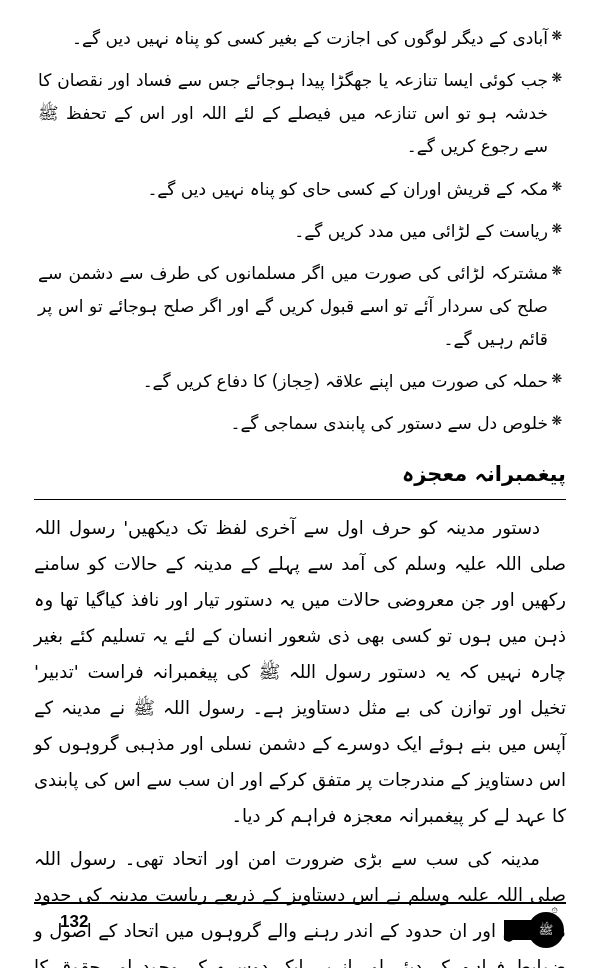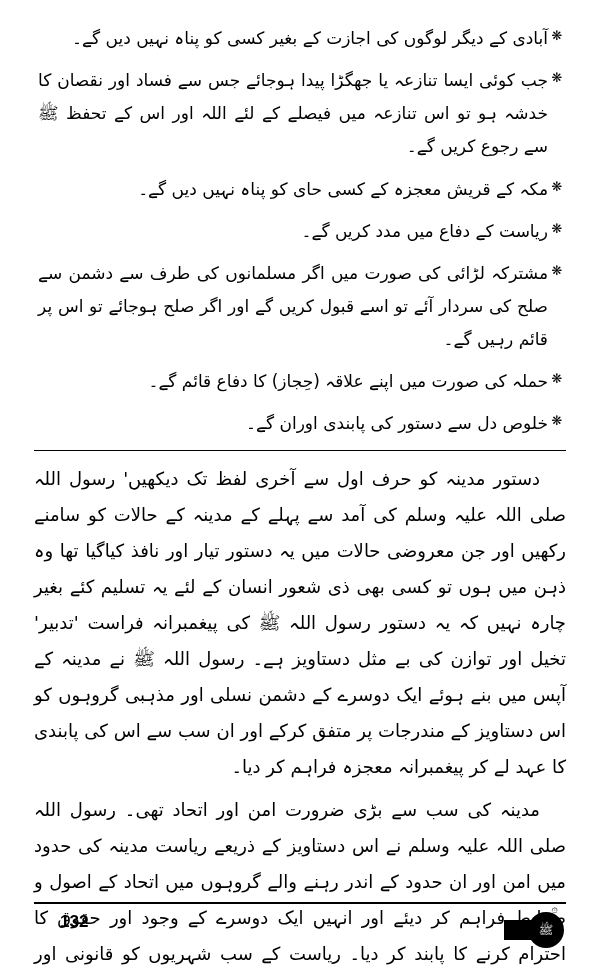--- a/index.html
+++ b/index.html
@@ -149,40 +149,41 @@
     <li class="bullet-item">
       <span class="bullet-mark">❋</span>
       <span class="bullet-text">آبادی کے دیگر لوگوں کی اجازت کے بغیر کسی کو پناہ نہیں دیں گے۔</span>
     </li>
     <li class="bullet-item">
       <span class="bullet-mark">❋</span>
       <span class="bullet-text">جب کوئی ایسا تنازعہ یا جھگڑا پیدا ہوجائے جس سے فساد اور نقصان کا خدشہ ہو تو اس تنازعہ میں فیصلے کے لئے اللہ اور اس کے تحفظ ﷺ سے رجوع کریں گے۔</span>
     </li>
     <li class="bullet-item">
       <span class="bullet-mark">❋</span>
-      <span class="bullet-text">مکہ کے قریش معجزہ کے کسی حای کو پناہ نہیں دیں گے۔</span>
+      <span class="bullet-text">مکہ کے قریش اوران کے کسی حای کو پناہ نہیں دیں گے۔</span>
     </li>
     <li class="bullet-item">
       <span class="bullet-mark">❋</span>
-      <span class="bullet-text">ریاست کے دفاع میں مدد کریں گے۔</span>
+      <span class="bullet-text">ریاست کے لڑائی میں مدد کریں گے۔</span>
     </li>
     <li class="bullet-item">
       <span class="bullet-mark">❋</span>
       <span class="bullet-text">مشترکہ لڑائی کی صورت میں اگر مسلمانوں کی طرف سے دشمن سے صلح کی سردار آئے تو اسے قبول کریں گے اور اگر صلح ہوجائے تو اس پر قائم رہیں گے۔</span>
     </li>
     <li class="bullet-item">
       <span class="bullet-mark">❋</span>
-      <span class="bullet-text">حملہ کی صورت میں اپنے علاقہ (حِجاز) کا دفاع قائم گے۔</span>
+      <span class="bullet-text">حملہ کی صورت میں اپنے علاقہ (حِجاز) کا دفاع کریں گے۔</span>
     </li>
     <li class="bullet-item">
       <span class="bullet-mark">❋</span>
-      <span class="bullet-text">خلوص دل سے دستور کی پابندی اوران گے۔</span>
+      <span class="bullet-text">خلوص دل سے دستور کی پابندی سماجی گے۔</span>
     </li>
   </ul>
 
+  <h2 class="heading">پیغمبرانہ معجزہ</h2>
   <hr class="heading-rule">
 
   <p class="para">دستور مدینہ کو حرف اول سے آخری لفظ تک دیکھیں' رسول اللہ صلی اللہ علیہ وسلم کی آمد سے پہلے کے مدینہ کے حالات کو سامنے رکھیں اور جن معروضی حالات میں یہ دستور تیار اور نافذ کیاگیا تھا وہ ذہن میں ہوں تو کسی بھی ذی شعور انسان کے لئے یہ تسلیم کئے بغیر چارہ نہیں کہ یہ دستور رسول اللہ ﷺ کی پیغمبرانہ فراست 'تدبیر' تخیل اور توازن کی بے مثل دستاویز ہے۔ رسول اللہ ﷺ نے مدینہ کے آپس میں بنے ہوئے ایک دوسرے کے دشمن نسلی اور مذہبی گروہوں کو اس دستاویز کے مندرجات پر متفق کرکے اور ان سب سے اس کی پابندی کا عہد لے کر پیغمبرانہ معجزہ فراہم کر دیا۔</p>
   <p class="para last-center">مدینہ کی سب سے بڑی ضرورت امن اور اتحاد تھی۔ رسول اللہ صلی اللہ علیہ وسلم نے اس دستاویز کے ذریعے ریاست مدینہ کی حدود میں امن اور ان حدود کے اندر رہنے والے گروہوں میں اتحاد کے اصول و ضوابط فراہم کر دیئے اور انہیں ایک دوسرے کے وجود اور حقوق کا احترام کرنے کا پابند کر دیا۔ ریاست کے سب شہریوں کو قانونی اور سماجی تحفظ فراہم کرکے اور انہیں قبیلے کے سردار کی آمریت سے نجات دلا کر معاشرے میں انسانی برابری قائم کر دی اور انہیں حیوانی سطح سے اٹھاکر انسانی سطح پر پہنچادیا۔</p>
 
 </div>
 
 <div class="footer">
   <div class="footer-rule"></div>
   <div class="page-number">132</div>

